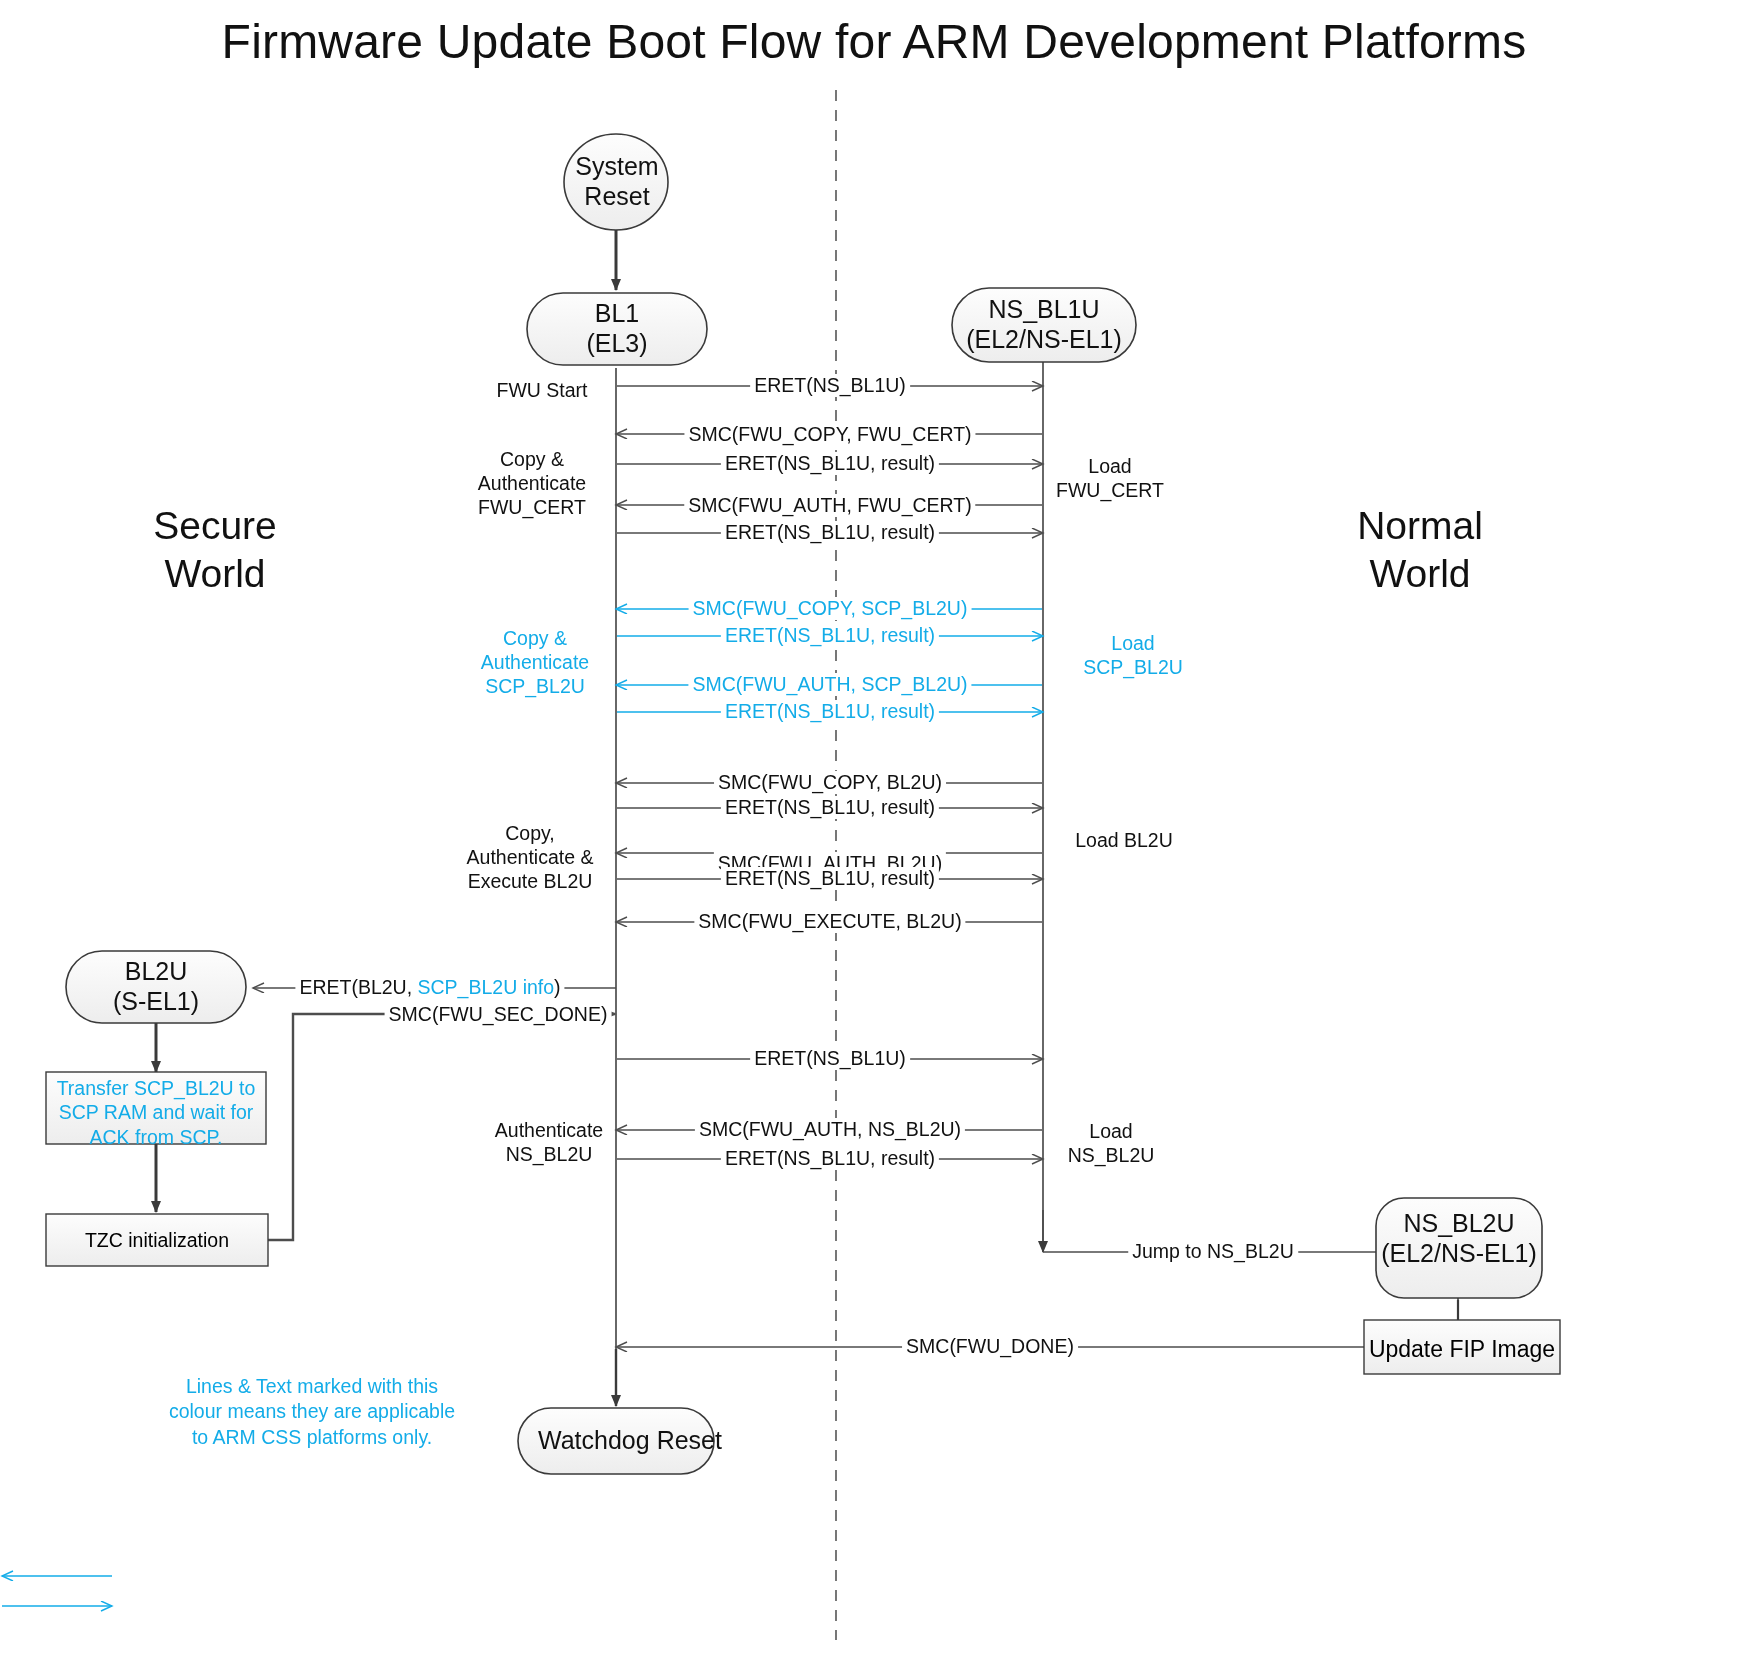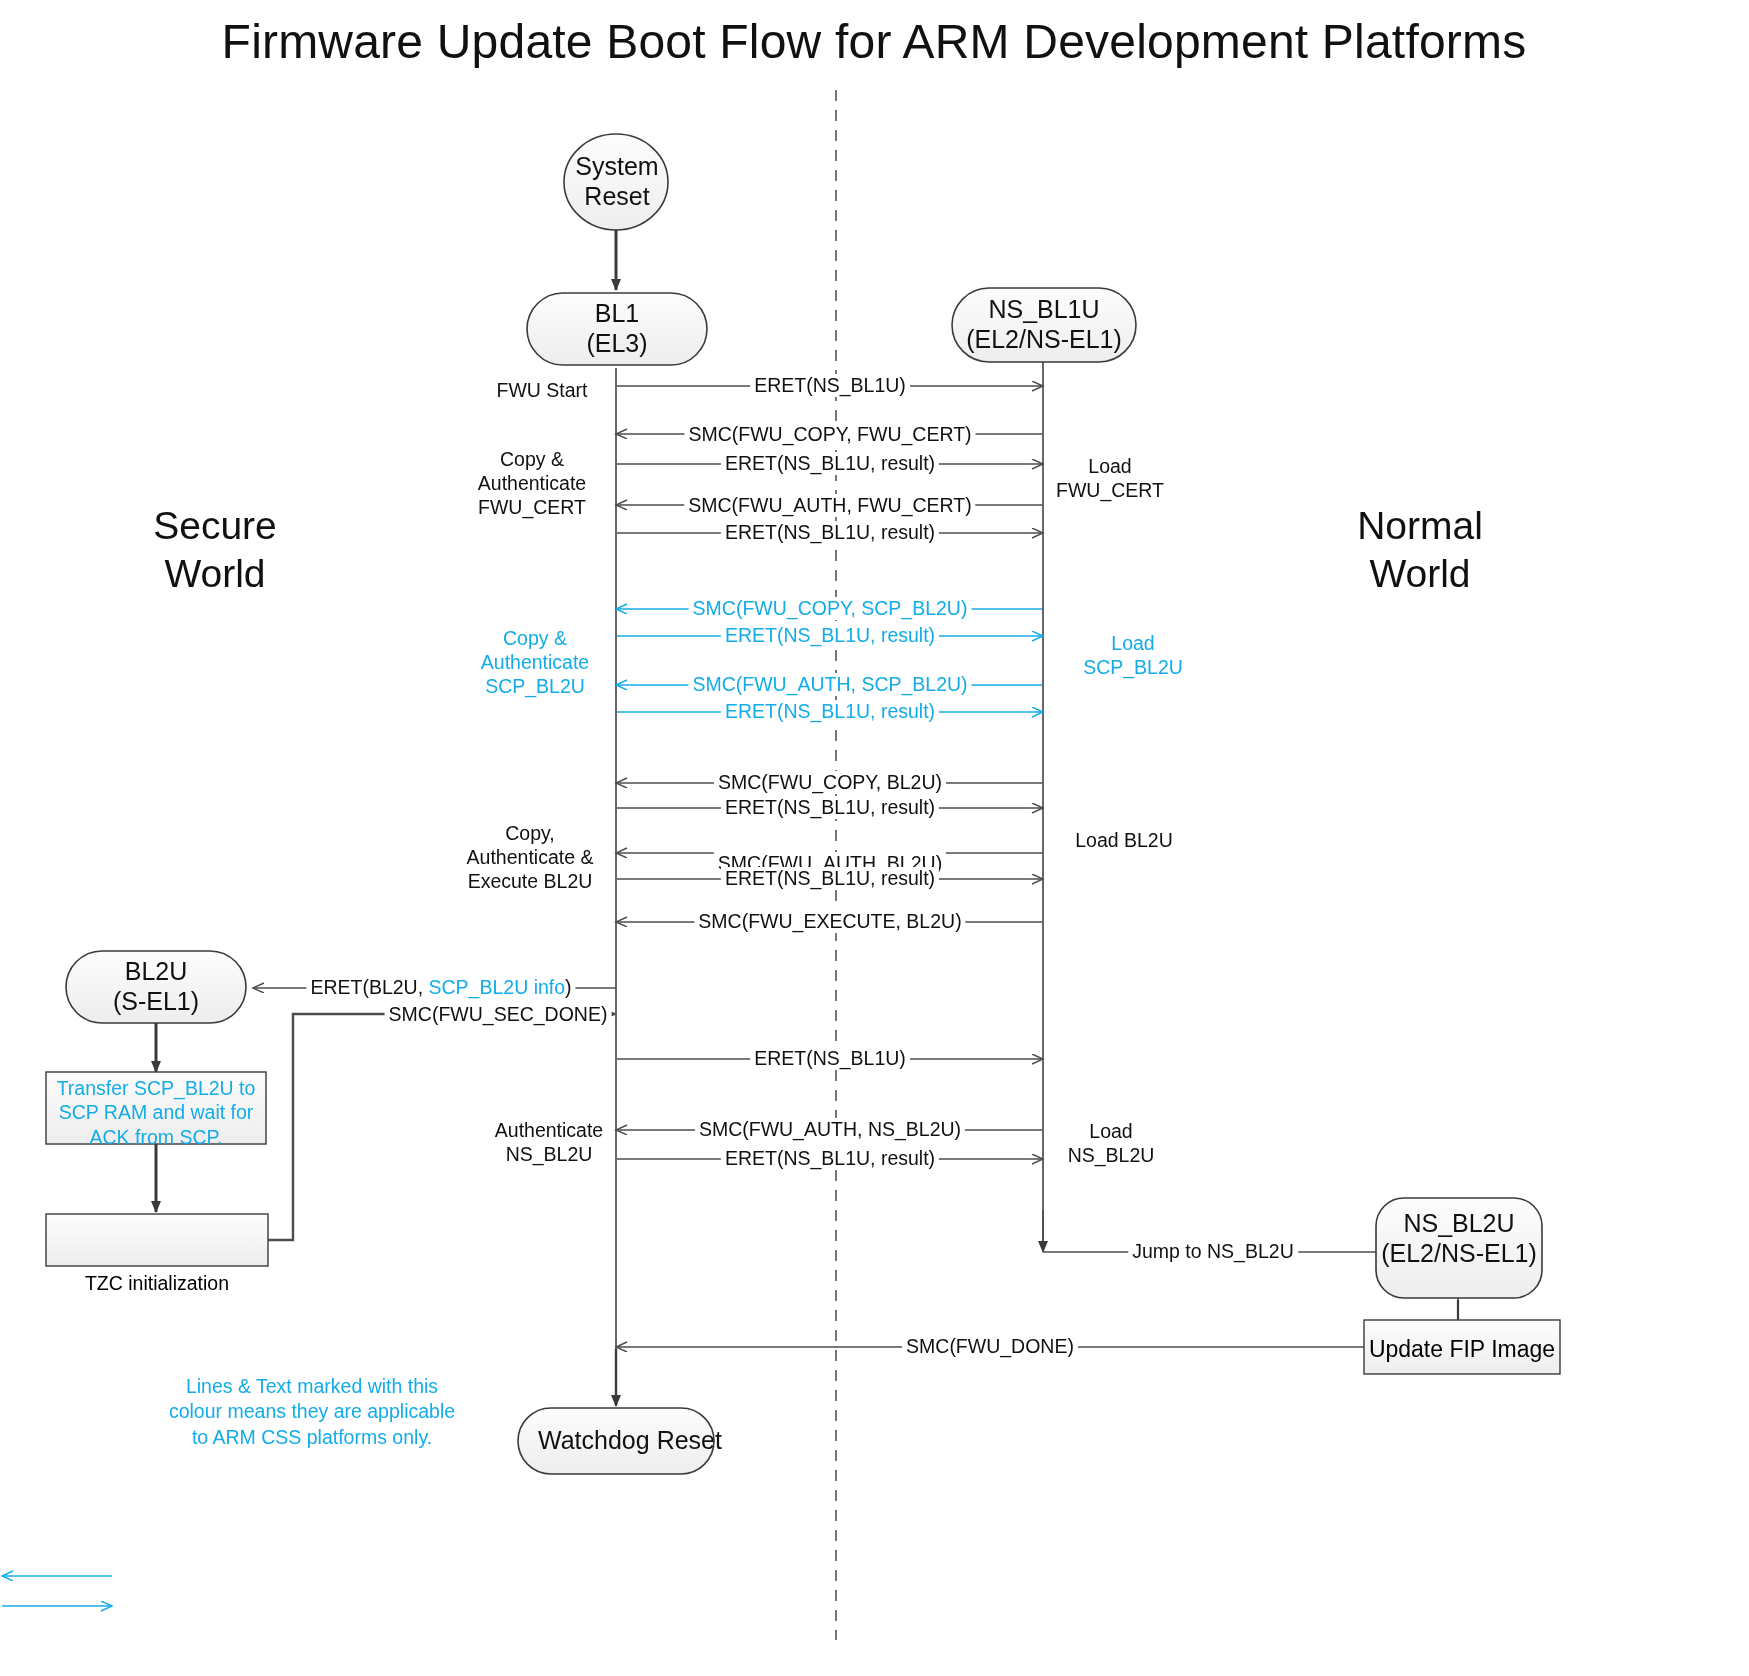--- a/index.html
+++ b/index.html
@@ -108,41 +108,41 @@
   <div class="txt world" style="left:1320px; top:502px; width:200px;">Normal<br>World</div>
 
   <div class="txt nodelbl" style="left:564px; top:151px; width:106px;">System<br>Reset</div>
   <div class="txt nodelbl" style="left:527px; top:298px; width:180px;">BL1<br>(EL3)</div>
   <div class="txt nodelbl" style="left:952px; top:294px; width:184px;">NS_BL1U<br>(EL2/NS-EL1)</div>
   <div class="txt nodelbl" style="left:66px;  top:956px; width:180px;">BL2U<br>(S-EL1)</div>
   <div class="txt nodelbl" style="left:1370px; top:1208px; width:178px;">NS_BL2U<br>(EL2/NS-EL1)</div>
   <div class="txt nodelbl" style="left:518px; top:1425px; width:224px;">Watchdog Reset</div>
 
   <div class="txt boxlbl cy" style="left:46px; top:1076px; width:220px;">Transfer SCP_BL2U to<br>SCP RAM and wait for<br>ACK from SCP.</div>
-  <div class="txt boxlbl" style="left:46px; top:1228px; width:222px;margin-top:43px;">TZC initialization</div>
+  <div class="txt boxlbl" style="left:46px; top:1228px; width:222px;">TZC initialization</div>
   <div class="txt boxlbl" style="left:1364px; top:1335px; width:196px; font-size:23px;">Update FIP Image</div>
 
   <div class="txt msg" style="left:830px; top:374px;">ERET(NS_BL1U)</div>
   <div class="txt msg" style="left:830px; top:423px;">SMC(FWU_COPY, FWU_CERT)</div>
   <div class="txt msg" style="left:830px; top:452px;">ERET(NS_BL1U, result)</div>
   <div class="txt msg" style="left:830px; top:494px;">SMC(FWU_AUTH, FWU_CERT)</div>
   <div class="txt msg" style="left:830px; top:521px;">ERET(NS_BL1U, result)</div>
 
   <div class="txt msg cy" style="left:830px; top:597px;">SMC(FWU_COPY, SCP_BL2U)</div>
   <div class="txt msg cy" style="left:830px; top:624px;">ERET(NS_BL1U, result)</div>
   <div class="txt msg cy" style="left:830px; top:673px;">SMC(FWU_AUTH, SCP_BL2U)</div>
   <div class="txt msg cy" style="left:830px; top:700px;">ERET(NS_BL1U, result)</div>
 
   <div class="txt msg" style="left:830px; top:771px;">SMC(FWU_COPY, BL2U)</div>
   <div class="txt msg" style="left:830px; top:796px;">ERET(NS_BL1U, result)</div>
   <div class="txt msg" style="left:830px; top:852px;">SMC(FWU_AUTH, BL2U)</div>
   <div class="txt msg" style="left:830px; top:867px;">ERET(NS_BL1U, result)</div>
   <div class="txt msg" style="left:830px; top:910px;">SMC(FWU_EXECUTE, BL2U)</div>
 
-  <div class="txt msg" style="left:430px; top:976px;margin-left:11px;"><span>ERET(BL2U, </span><span class="cyan-inline">SCP_BL2U info</span><span>)</span></div>
+  <div class="txt msg" style="left:430px; top:976px;"><span>ERET(BL2U, </span><span class="cyan-inline">SCP_BL2U info</span><span>)</span></div>
   <div class="txt msg" style="left:452px; top:1003px;margin-left:46px;">SMC(FWU_SEC_DONE)</div>
 
   <div class="txt msg" style="left:830px; top:1047px;">ERET(NS_BL1U)</div>
   <div class="txt msg" style="left:830px; top:1118px;">SMC(FWU_AUTH, NS_BL2U)</div>
   <div class="txt msg" style="left:830px; top:1147px;">ERET(NS_BL1U, result)</div>
   <div class="txt msg" style="left:1213px; top:1240px;">Jump to NS_BL2U</div>
   <div class="txt msg" style="left:990px; top:1335px;">SMC(FWU_DONE)</div>
 
   <div class="txt side" style="left:542px; top:379px;">FWU Start</div>
   <div class="txt side" style="left:532px; top:448px;">Copy &amp;<br>Authenticate<br>FWU_CERT</div>

